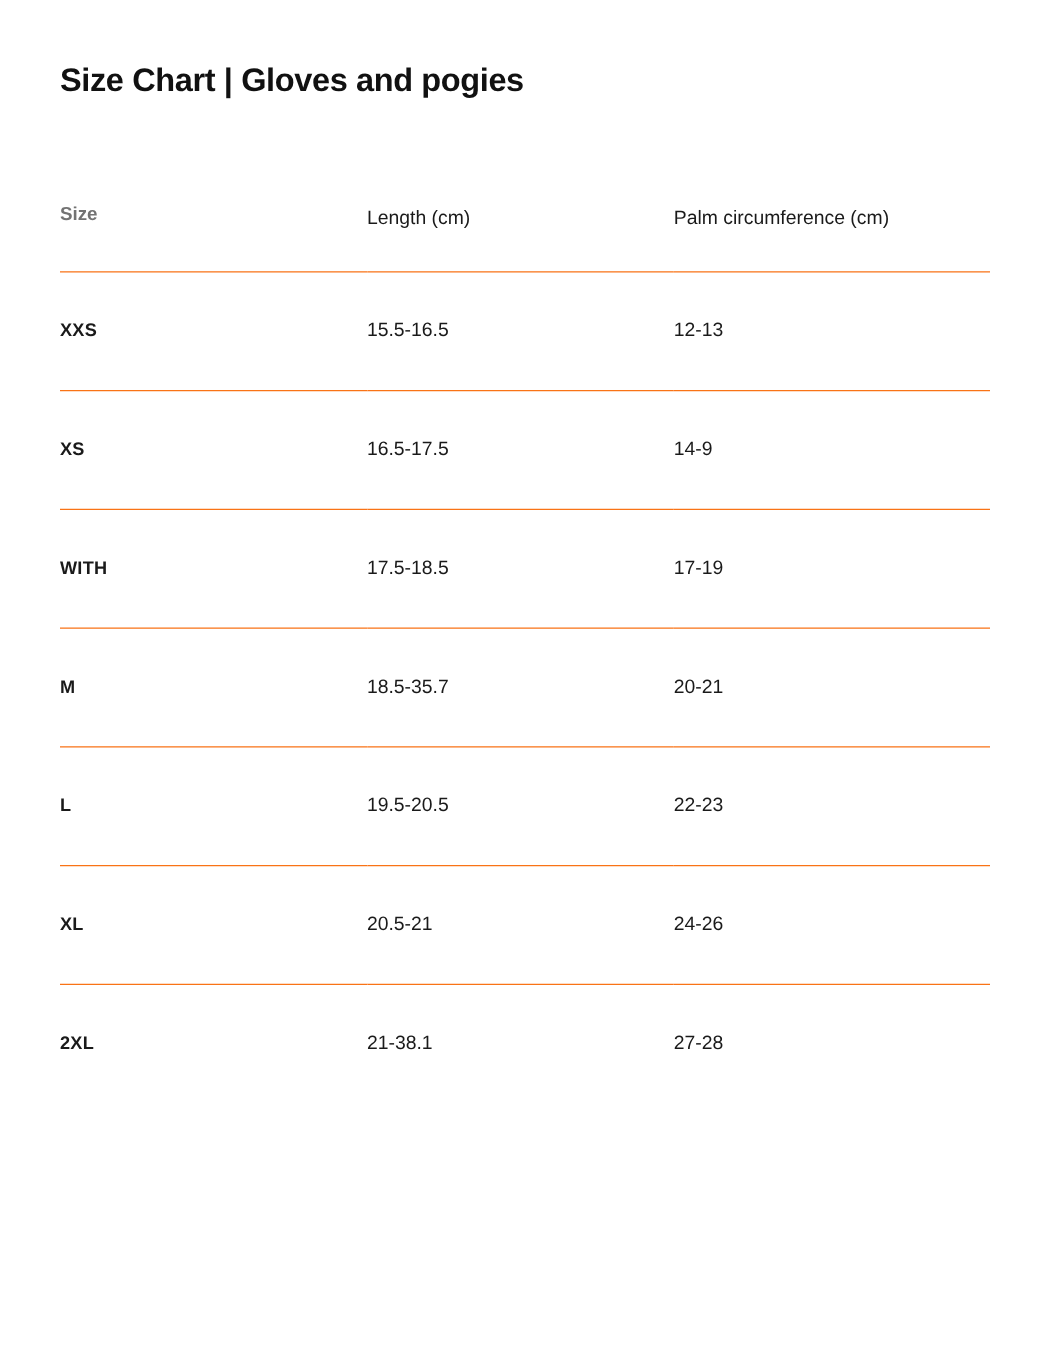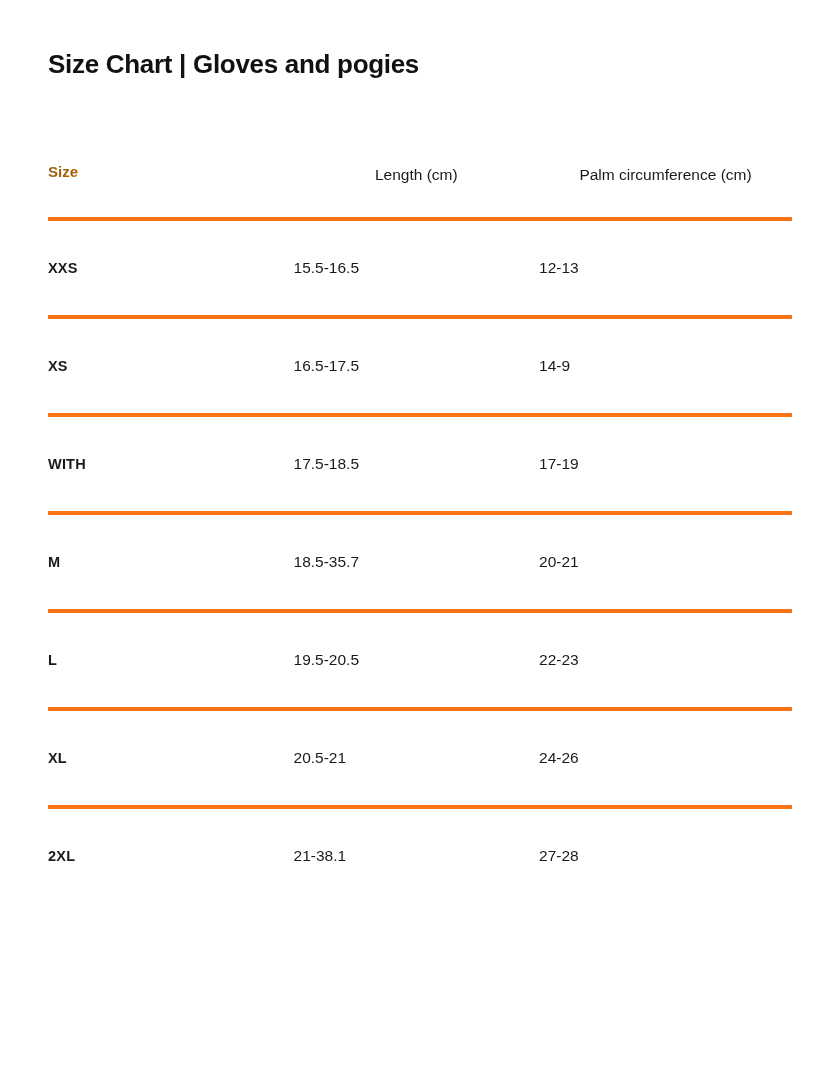--- a/index.html
+++ b/index.html
@@ -35,37 +35,37 @@
     margin-top: 82px;
     table-layout: fixed;
   }
   .size-table col.c-size { width: 33%; }
   .size-table col.c-len  { width: 33%; }
   .size-table col.c-palm { width: 34%; }
 
   .size-table thead th {
     font-size: 15px;
     font-weight: 700;
-    color: #a16207;
+    color: #737373;
     padding: 0 0 30px 0;
     vertical-align: top;
     border: none;
   }
   .size-table thead th.head-size {
     text-align: left;
   }
   .size-table thead th.head-measure {
-    text-align: center;
+    text-align: left;
     font-weight: 400;
     font-size: 15.5px;
     color: #1a1a1a;
     line-height: 1.55;
   }
   .size-table tbody tr {
-    border-top: 4px solid #f97316;
+    border-top: 1px solid #f97316;
   }
   .size-table tbody td {
     padding: 38px 0 38px 0;
     font-size: 15px;
     color: #1a1a1a;
     vertical-align: middle;
   }
   .size-table tbody td.cell-size {
     text-align: left;
     font-weight: 700;

